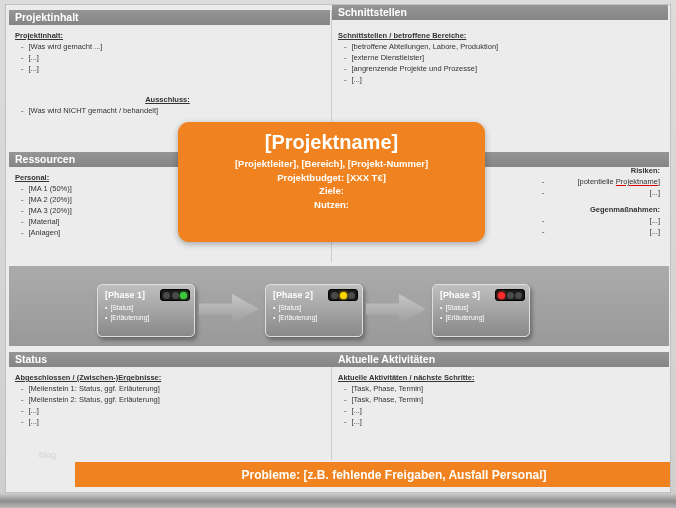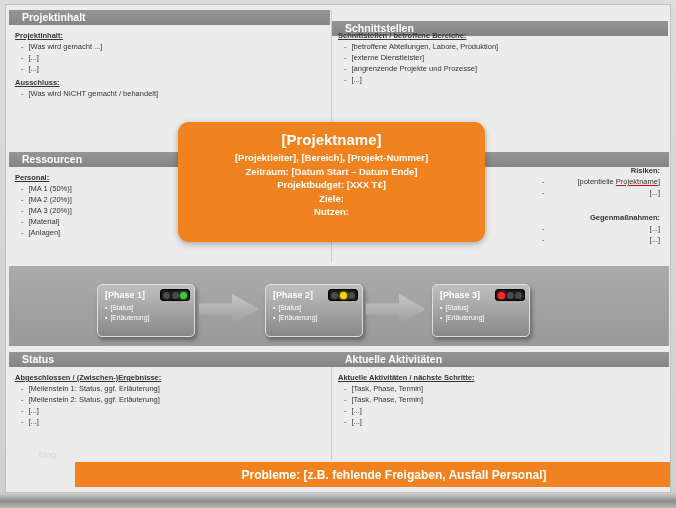--- a/index.html
+++ b/index.html
@@ -4,41 +4,41 @@
 <style>
   * { margin:0; padding:0; box-sizing:border-box; }
   html,body { width:676px; height:508px; }
   body { font-family:"Liberation Sans", sans-serif; background:#c9c9c9; }
   .canvas { position:relative; width:676px; height:508px; background:linear-gradient(#dcdcdc,#cfcfcf); overflow:hidden; }
   .slide { position:absolute; left:5px; top:4px; width:666px; height:489px; background:#ECECEC; border:1px solid #c0c0c0; overflow:hidden; }
   .bottom-strip { position:absolute; left:0; top:493px; width:676px; height:15px;
     background:linear-gradient(180deg,#cfcfcf 0%,#8d8d8d 55%,#b9b9b9 100%); }
 
   .hdr { position:absolute; height:15px; background:linear-gradient(#959595,#858585);
-    color:#fff; font-size:10.5px; font-weight:bold; line-height:15px; padding-left:13px; }
+    color:#fff; font-size:10.5px; font-weight:bold; line-height:15px; padding-left:6px; }
   .vdiv { position:absolute; width:1px; background:#cdcdcd; }
 
   .body-text { position:absolute; font-size:7.5px; color:#333; line-height:11px; }
   .sub-title { font-weight:bold;text-decoration:underline; }
-  .sub-title.gap { margin-top:3px; }
+  .sub-title.gap { margin-top:20px;text-align:center; }
   .dash-item { display:flex; gap:5px; padding-left:6px;text-align:center; }
   .dash-item::before { content:"-"; }
 
   
   .risk-block { position:absolute; right:10px; top:160px; width:160px; font-size:7.5px; color:#333; line-height:11px; text-align:right; }
   .risk-title { font-weight:bold; }
-  .risk-title.gap { margin-top:14px; }
+  .risk-title.gap { margin-top:6px; }
   .risk-item { display:flex; justify-content:space-between; width:118px; margin-left:auto; }
   .misspell { text-decoration:underline; text-decoration-color:#e00000; text-decoration-thickness:1px; }
 
   
   .project-card { position:absolute; left:172px; top:117px; width:307px; height:120px; z-index:6;
     background:var(--accent-orange,#F0831F); border-radius:11px; color:#fff; text-align:center;
     padding-top:9px; box-shadow:0 2px 6px rgba(0,0,0,.3); }
-  .project-card .title { font-size:15px; font-weight:bold; margin-bottom:3px; }
+  .project-card .title { font-size:20px; font-weight:bold; margin-bottom:3px; }
   .project-card .line { font-size:9.5px; font-weight:bold; line-height:13.5px; }
 
   
   .band { position:absolute; left:3px; top:261px; width:660px; height:80px;
     background:linear-gradient(#ababab,#999999); }
   .phase { position:absolute; top:18px; width:98px; height:53px; border:1px solid #dedede; border-radius:5px;
     background:linear-gradient(#bfbfbf,#898989); box-shadow:2px 3px 4px rgba(0,0,0,.35);
     color:#fff; padding:5px 0 4px 7px; }
   .p-title { font-size:9px; font-weight:bold; margin-bottom:3px; }
   .p-bullet { font-size:6.8px; line-height:10px; display:flex; gap:3px; }
@@ -79,21 +79,21 @@
         </div>
       <div class="dash-item">
           <span>[...]</span>
         </div>
       <div class="sub-title gap">Ausschluss:</div>
       <div class="dash-item">
           <span>[Was wird NICHT gemacht / behandelt]</span>
         </div>
     </div>
 
-    <div class="hdr" style="left:326px;top:16px;width:336px;">Schnittstellen</div>
+    <div class="hdr" style="left:326px;top:0;width:336px;">Schnittstellen</div>
     <div class="body-text" style="left:332px;top:25px;width:320px;">
       <div class="sub-title">Schnittstellen / betroffene Bereiche:</div>
       <div class="dash-item">
           <span>[betroffene Abteilungen, Labore, Produktion]</span>
         </div>
       <div class="dash-item">
           <span>[externe Dienstleister]</span>
         </div>
       <div class="dash-item">
           <span>[angrenzende Projekte und Prozesse]</span>
@@ -141,21 +141,20 @@
       </div>
       <div class="risk-item">
         <span>-</span>
         <span>[...]</span>
       </div>
     </div>
 
     <div class="project-card">
       <div class="title">[Projektname]</div>
       <div class="line">[Projektleiter], [Bereich], [Projekt-Nummer]</div>
-      <div class="line">Zeitraum: [Datum Start – Datum Ende]</div>
       <div class="line">Projektbudget: [XXX T€]</div>
       <div class="line">Ziele:</div>
       <div class="line">Nutzen:</div>
     </div>
 
     <div class="band">
       <div class="phase" style="left:88px;">
         <div class="tl">
           <span class="lamp" data-color="red"></span>
           <span class="lamp" data-color="yellow"></span>

